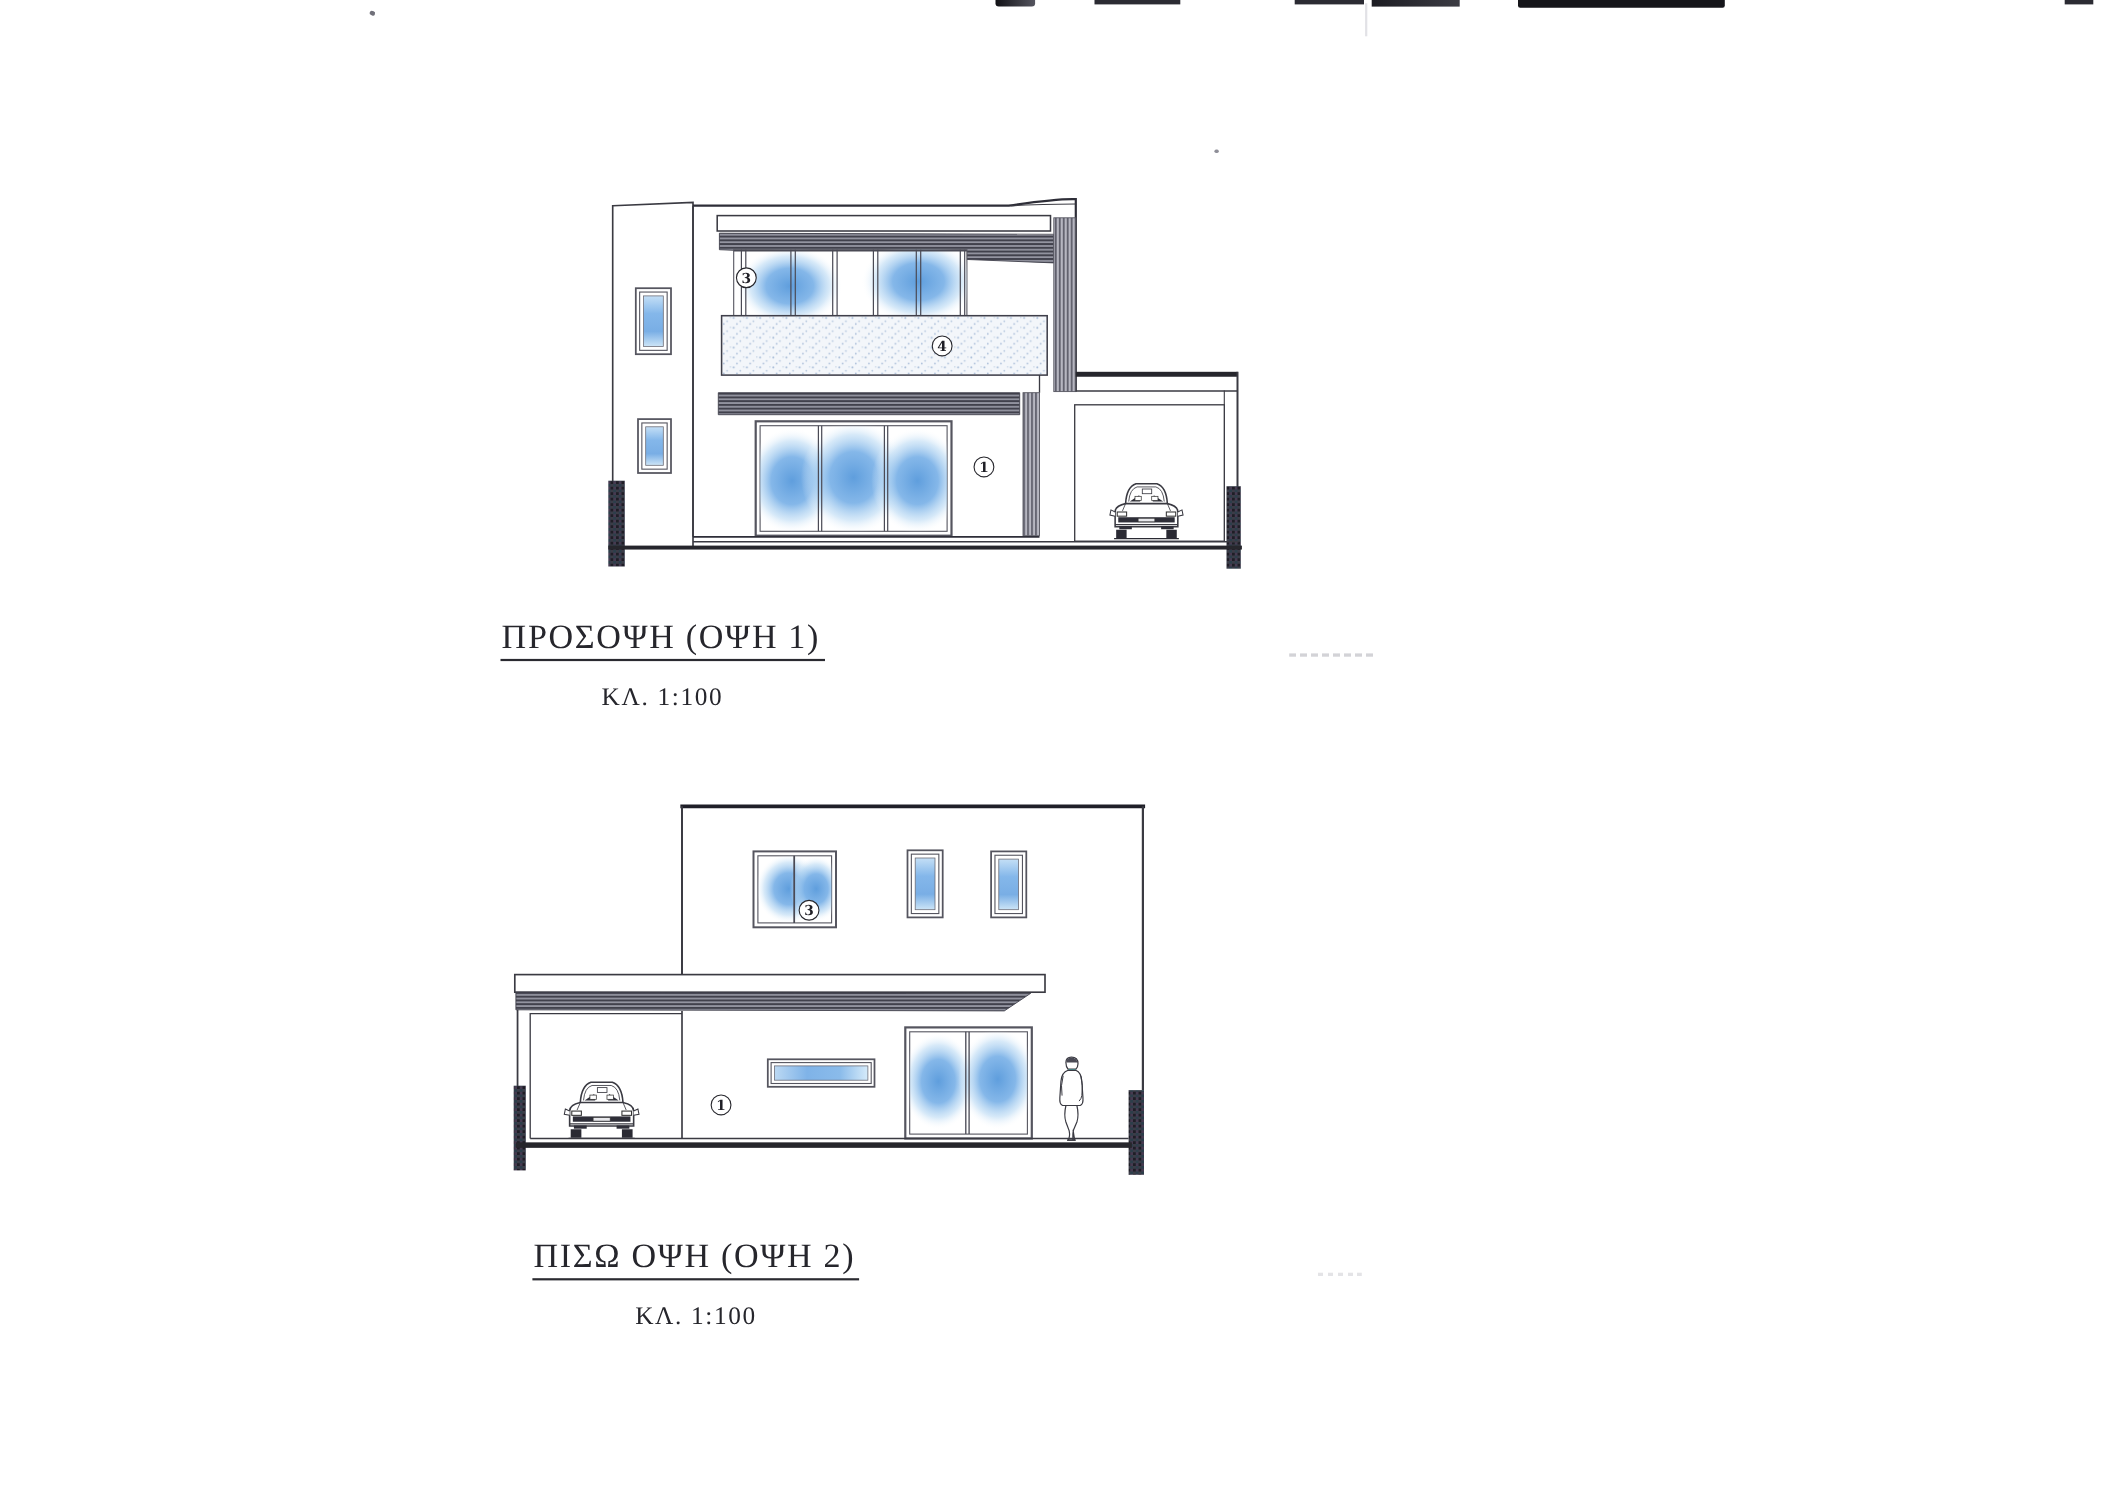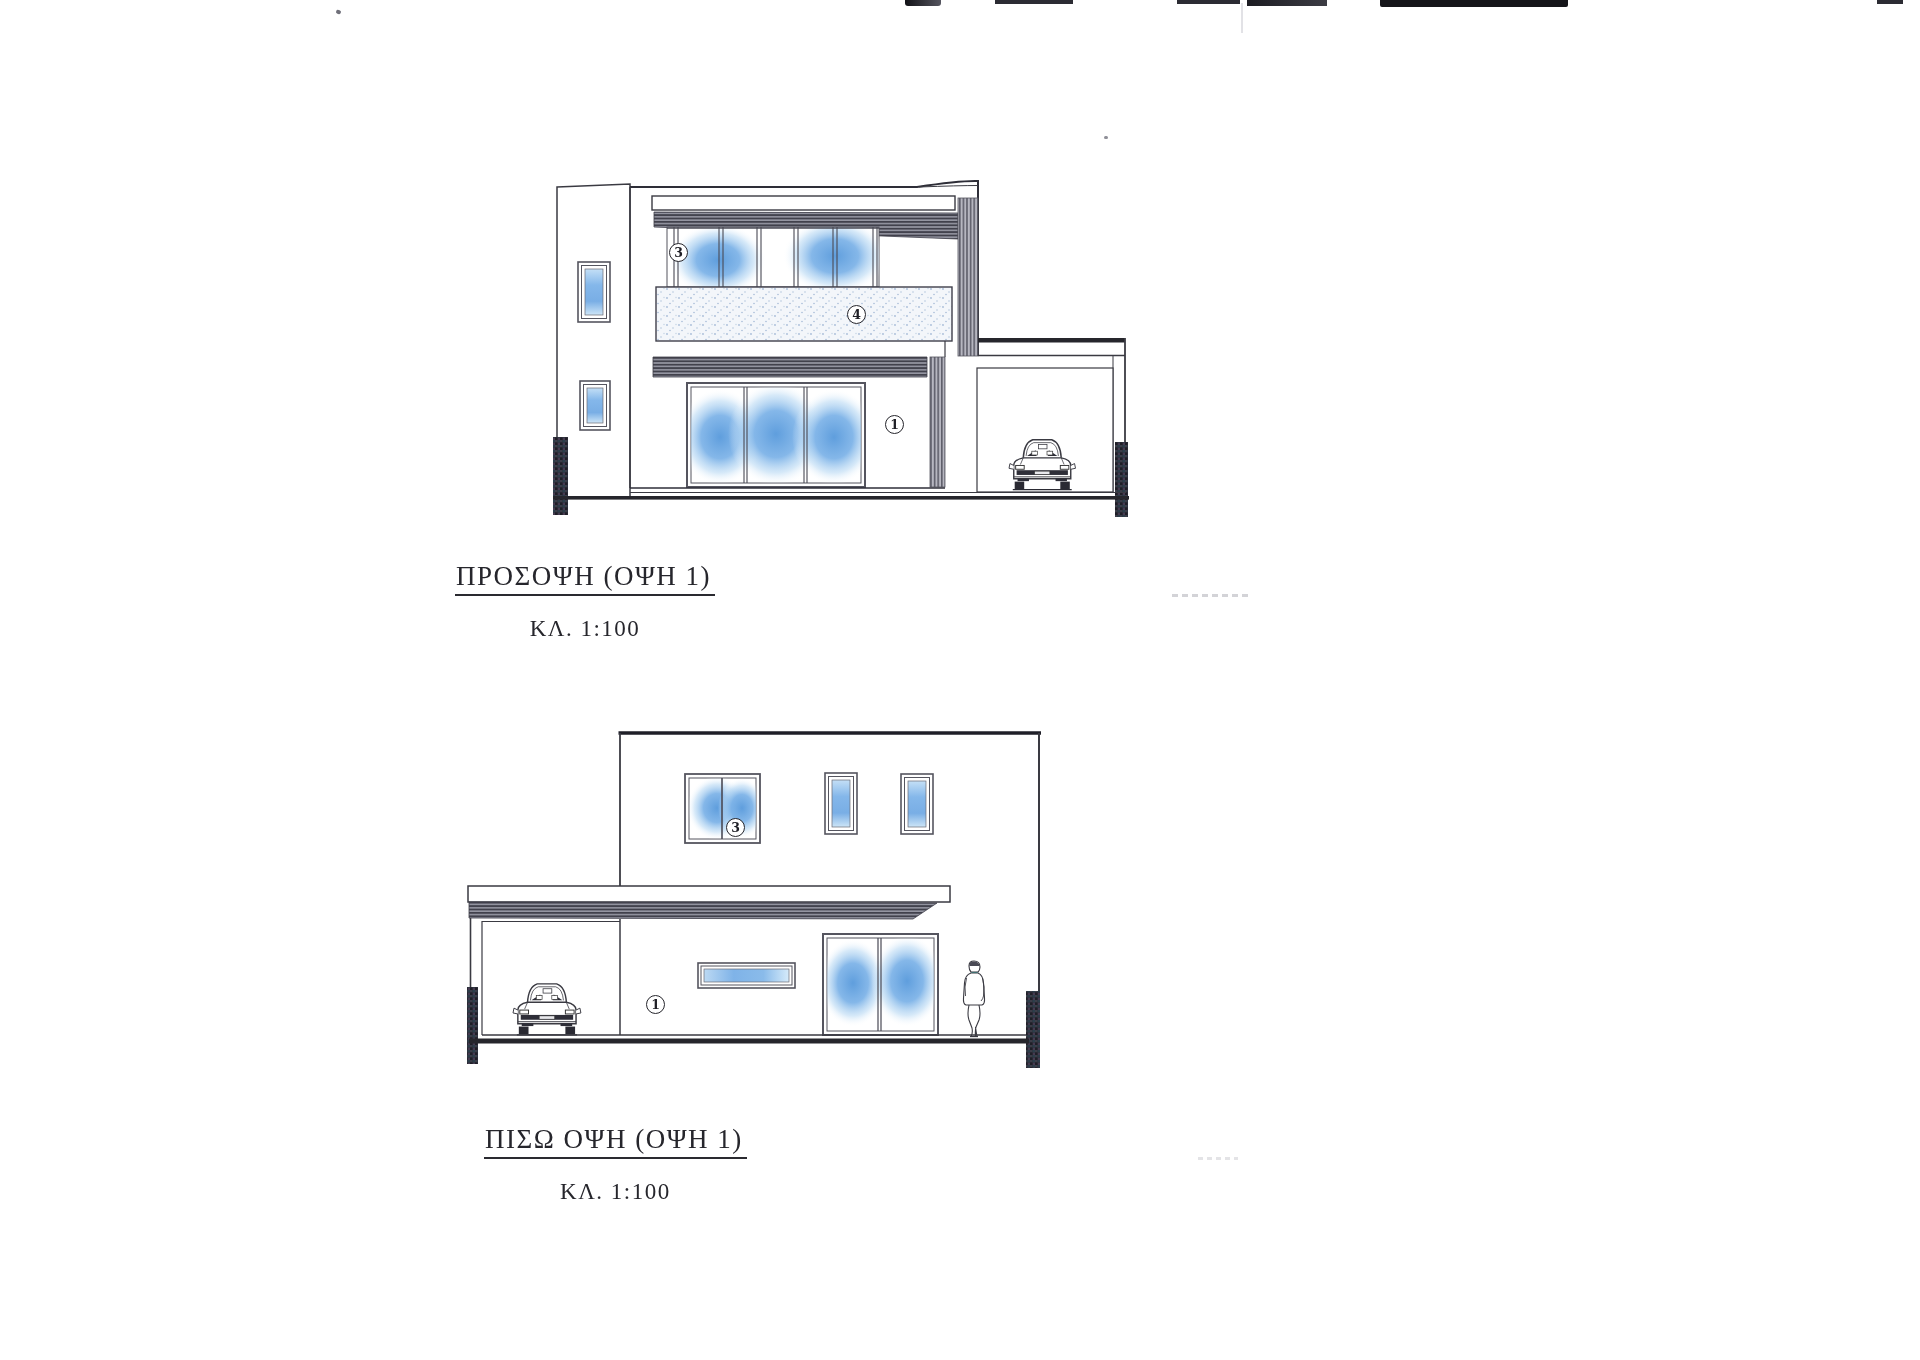--- a/index.html
+++ b/index.html
@@ -10,21 +10,21 @@
   .abs{position:absolute;}
   .callout{
     position:absolute;width:19px;height:19px;box-sizing:border-box;
     border:1.8px solid #26262c;border-radius:50%;background:#fff;
     display:flex;align-items:center;justify-content:center;
     font-size:12.5px;font-weight:bold;color:#1f1f26;
     font-family:"DejaVu Serif","Liberation Serif",serif;
   }
   .title-block{position:absolute;}
   .title-line{
-    display:inline-block;font-size:27px;letter-spacing:1.5px;white-space:nowrap;
+    display:inline-block;font-size:31px;letter-spacing:1.5px;white-space:nowrap;
     border-bottom:2px solid #2a2a30;padding:0 4px 2px 1px;color:#26262c;
   }
   .scale-line{
     font-size:23px;letter-spacing:1.5px;text-align:center;margin-top:20px;color:#26262c;
   }
   .artifact{position:absolute;}
 </style>
 </head>
 <body>
 
@@ -270,17 +270,17 @@
   </svg>
 
   <div class="callout" style="left:726px;top:818px;">
       <span>3</span>
     </div>
   <div class="callout" style="left:646px;top:995px;">
       <span>1</span>
     </div>
 
   <div class="title-block" style="left:484px;top:1124px;">
-    <div class="title-line">ΠΙΣΩ ΟΨΗ (ΟΨΗ 1)</div>
+    <div class="title-line">ΠΙΣΩ ΟΨΗ (ΟΨΗ 2)</div>
     <div class="scale-line">ΚΛ. 1:100</div>
   </div>
 
 </div>
 
 </body></html>

